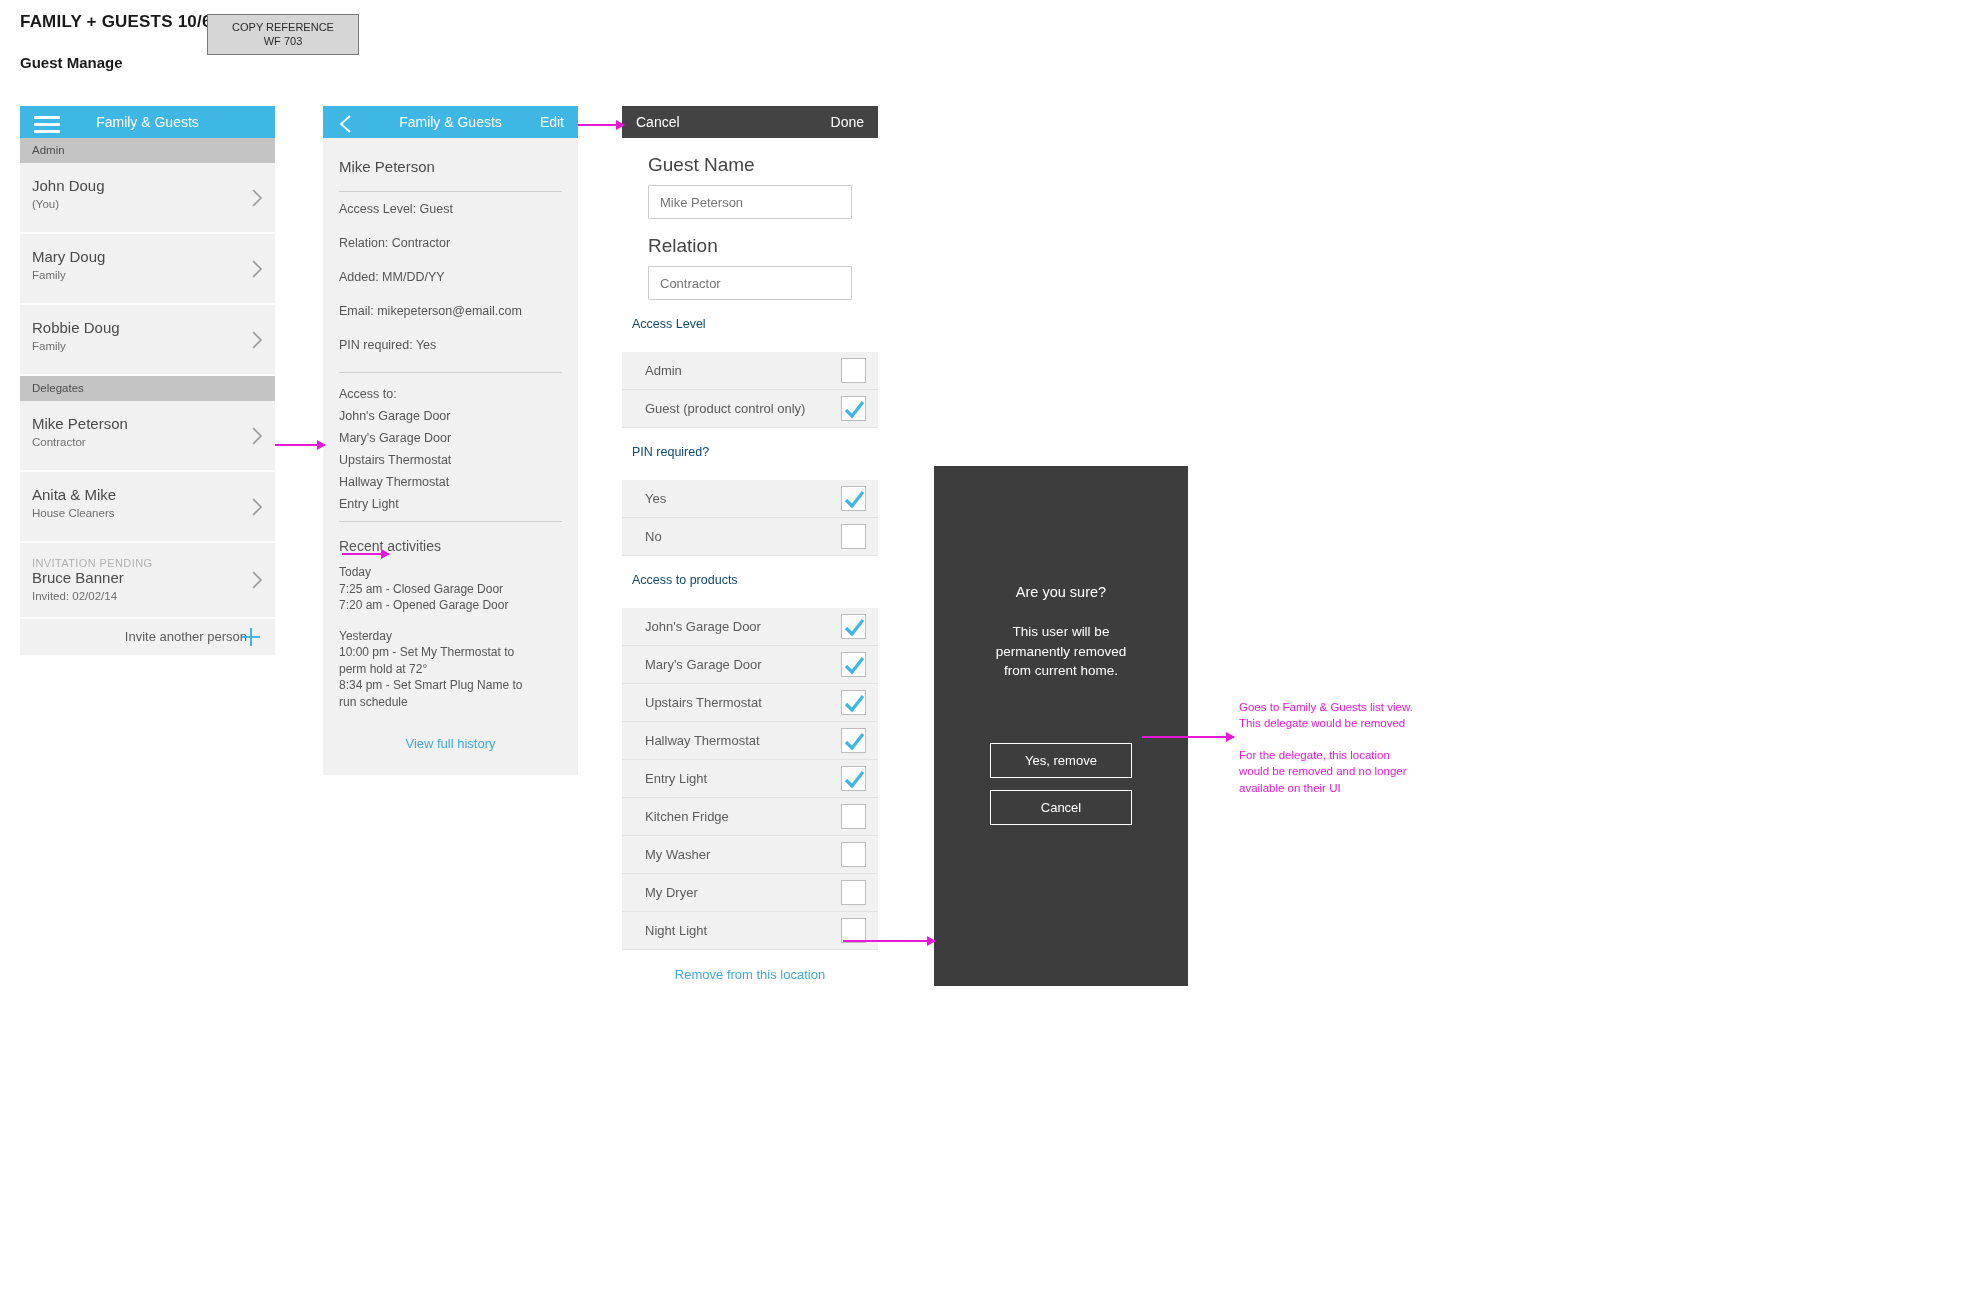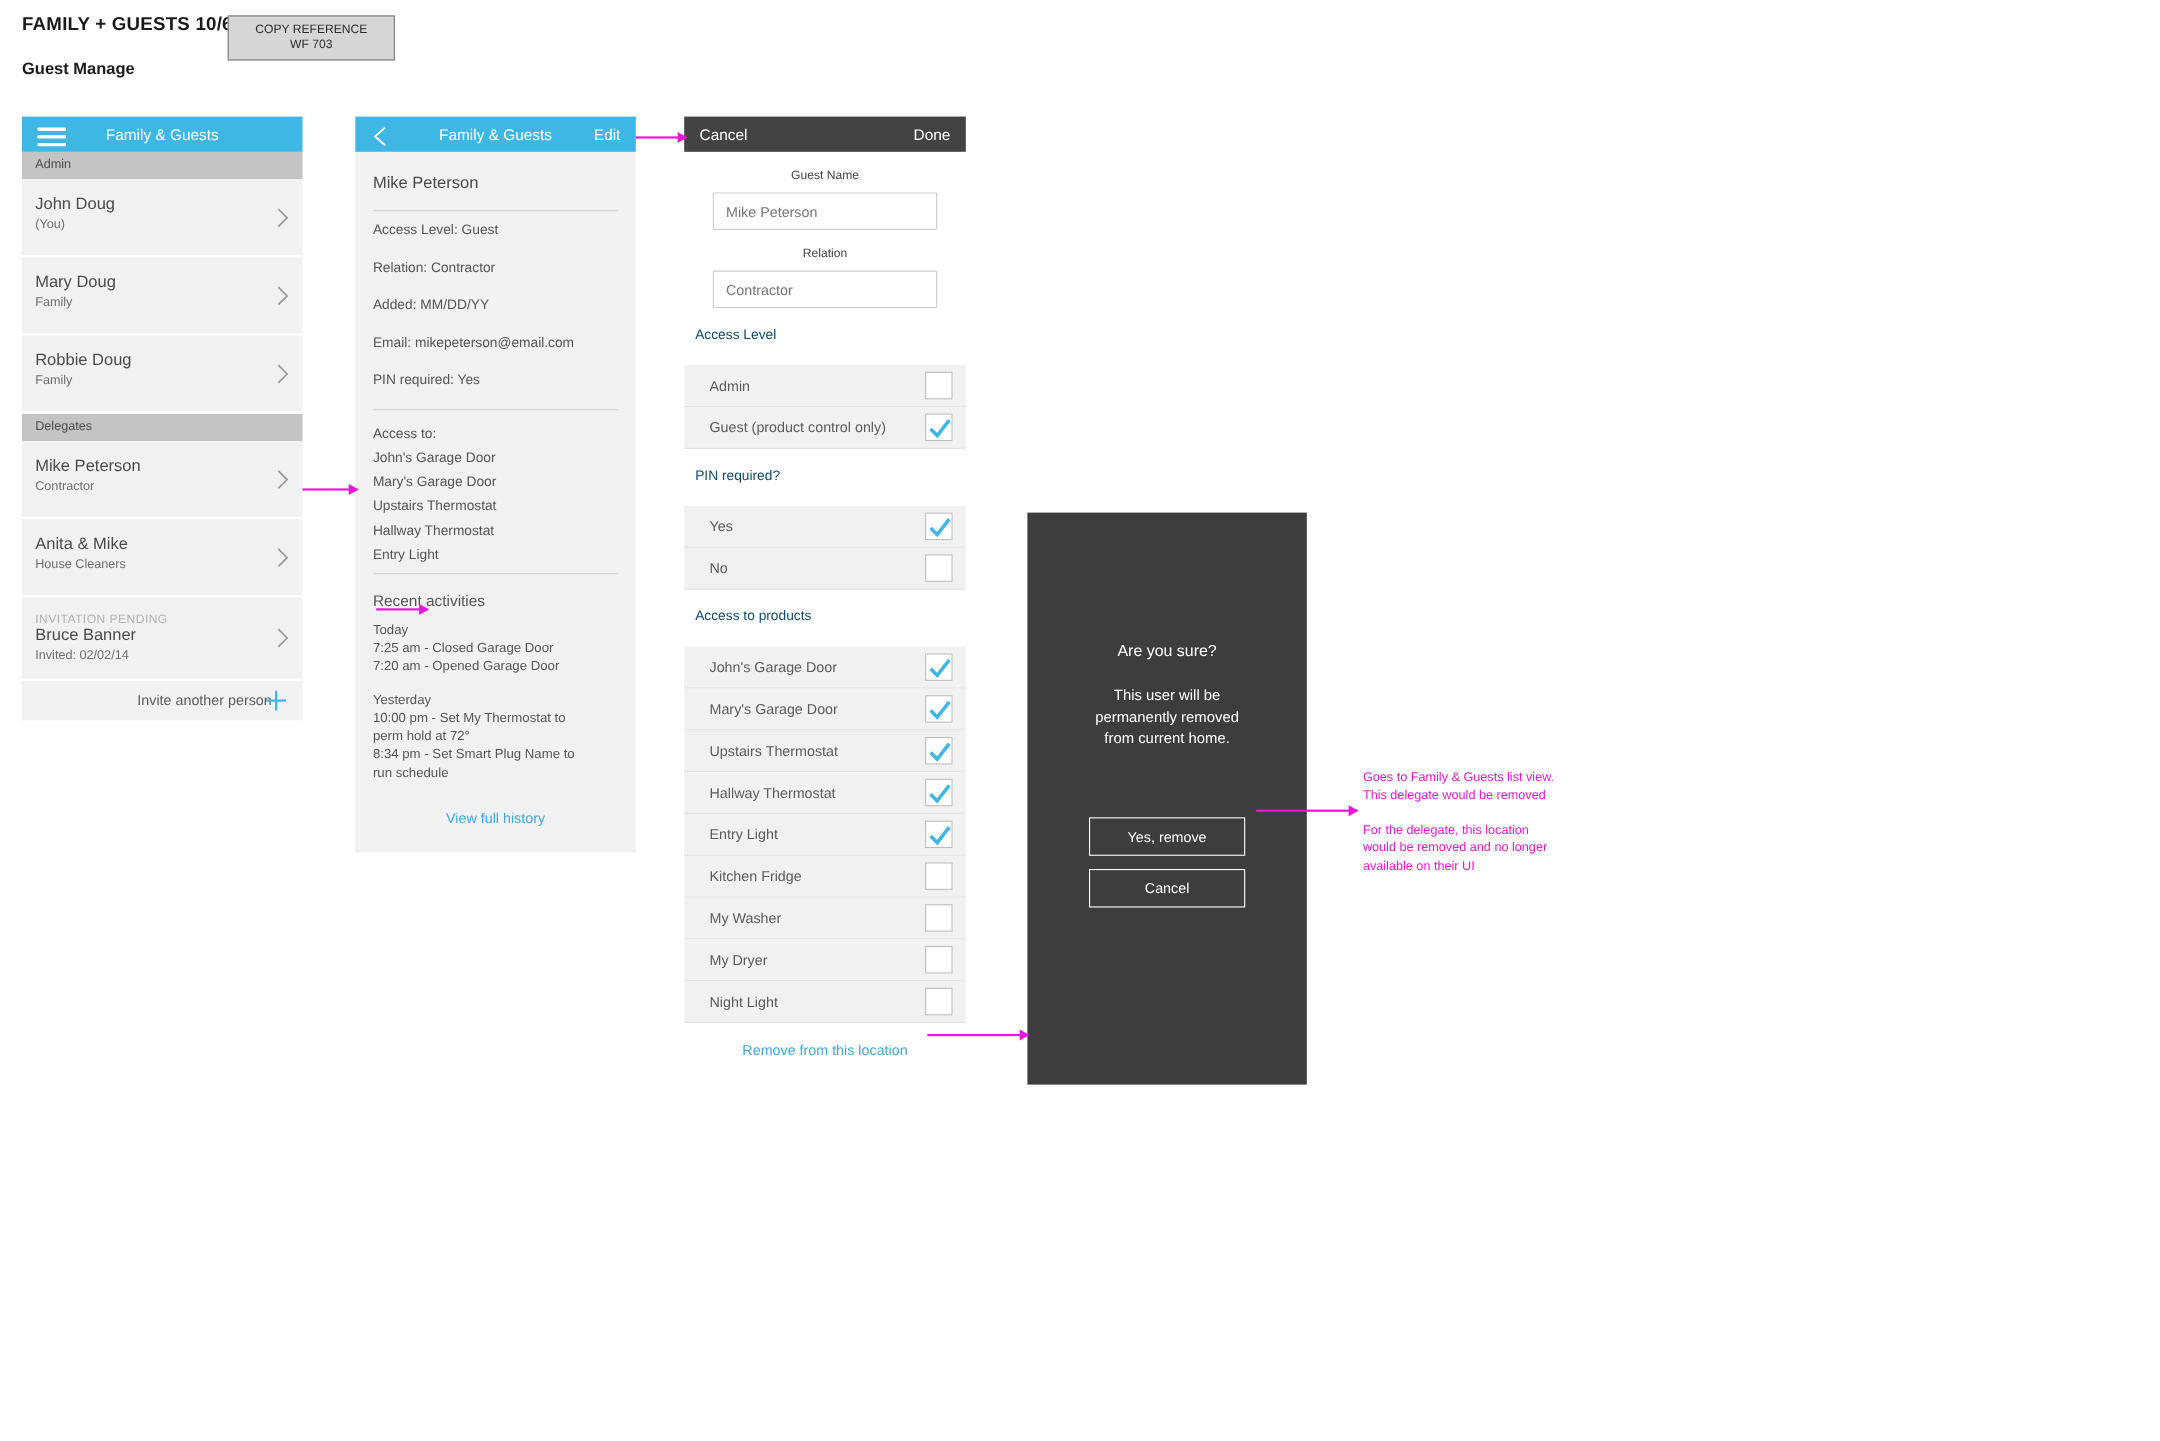--- a/index.html
+++ b/index.html
@@ -108,21 +108,21 @@
   .act-group { font-size: 12px; color: #555555; line-height: 1.38; padding-bottom: 14px; }
   .view-full {
     text-align: center; font-size: 13px; color: #3fa9dd;
     padding: 12px 0 6px 0;
   }
 
   
   #screen-edit { left: 622px; top: 106px; width: 256px; }
   .form-body { background: #ffffff; }
   .field-block { padding: 16px 26px 0 26px; }
-  .field-label { font-size: 11px; color: #444444; margin-bottom: 9px; text-align: center; }
+  .field-label { font-size: 19px; color: #444444; margin-bottom: 9px; }
   .field-input {
     width: 100%; height: 34px; border: 1px solid #cccccc;
     background: #ffffff; font-size: 13px; color: #b4b4b4;
     padding: 0 11px; font-family: "Liberation Sans", sans-serif;
     border-radius: 1px;
   }
   .group-title {
     font-size: 12.5px; color: #0c4a6e;
     padding: 17px 0 21px 10px; background: #ffffff;
   }

